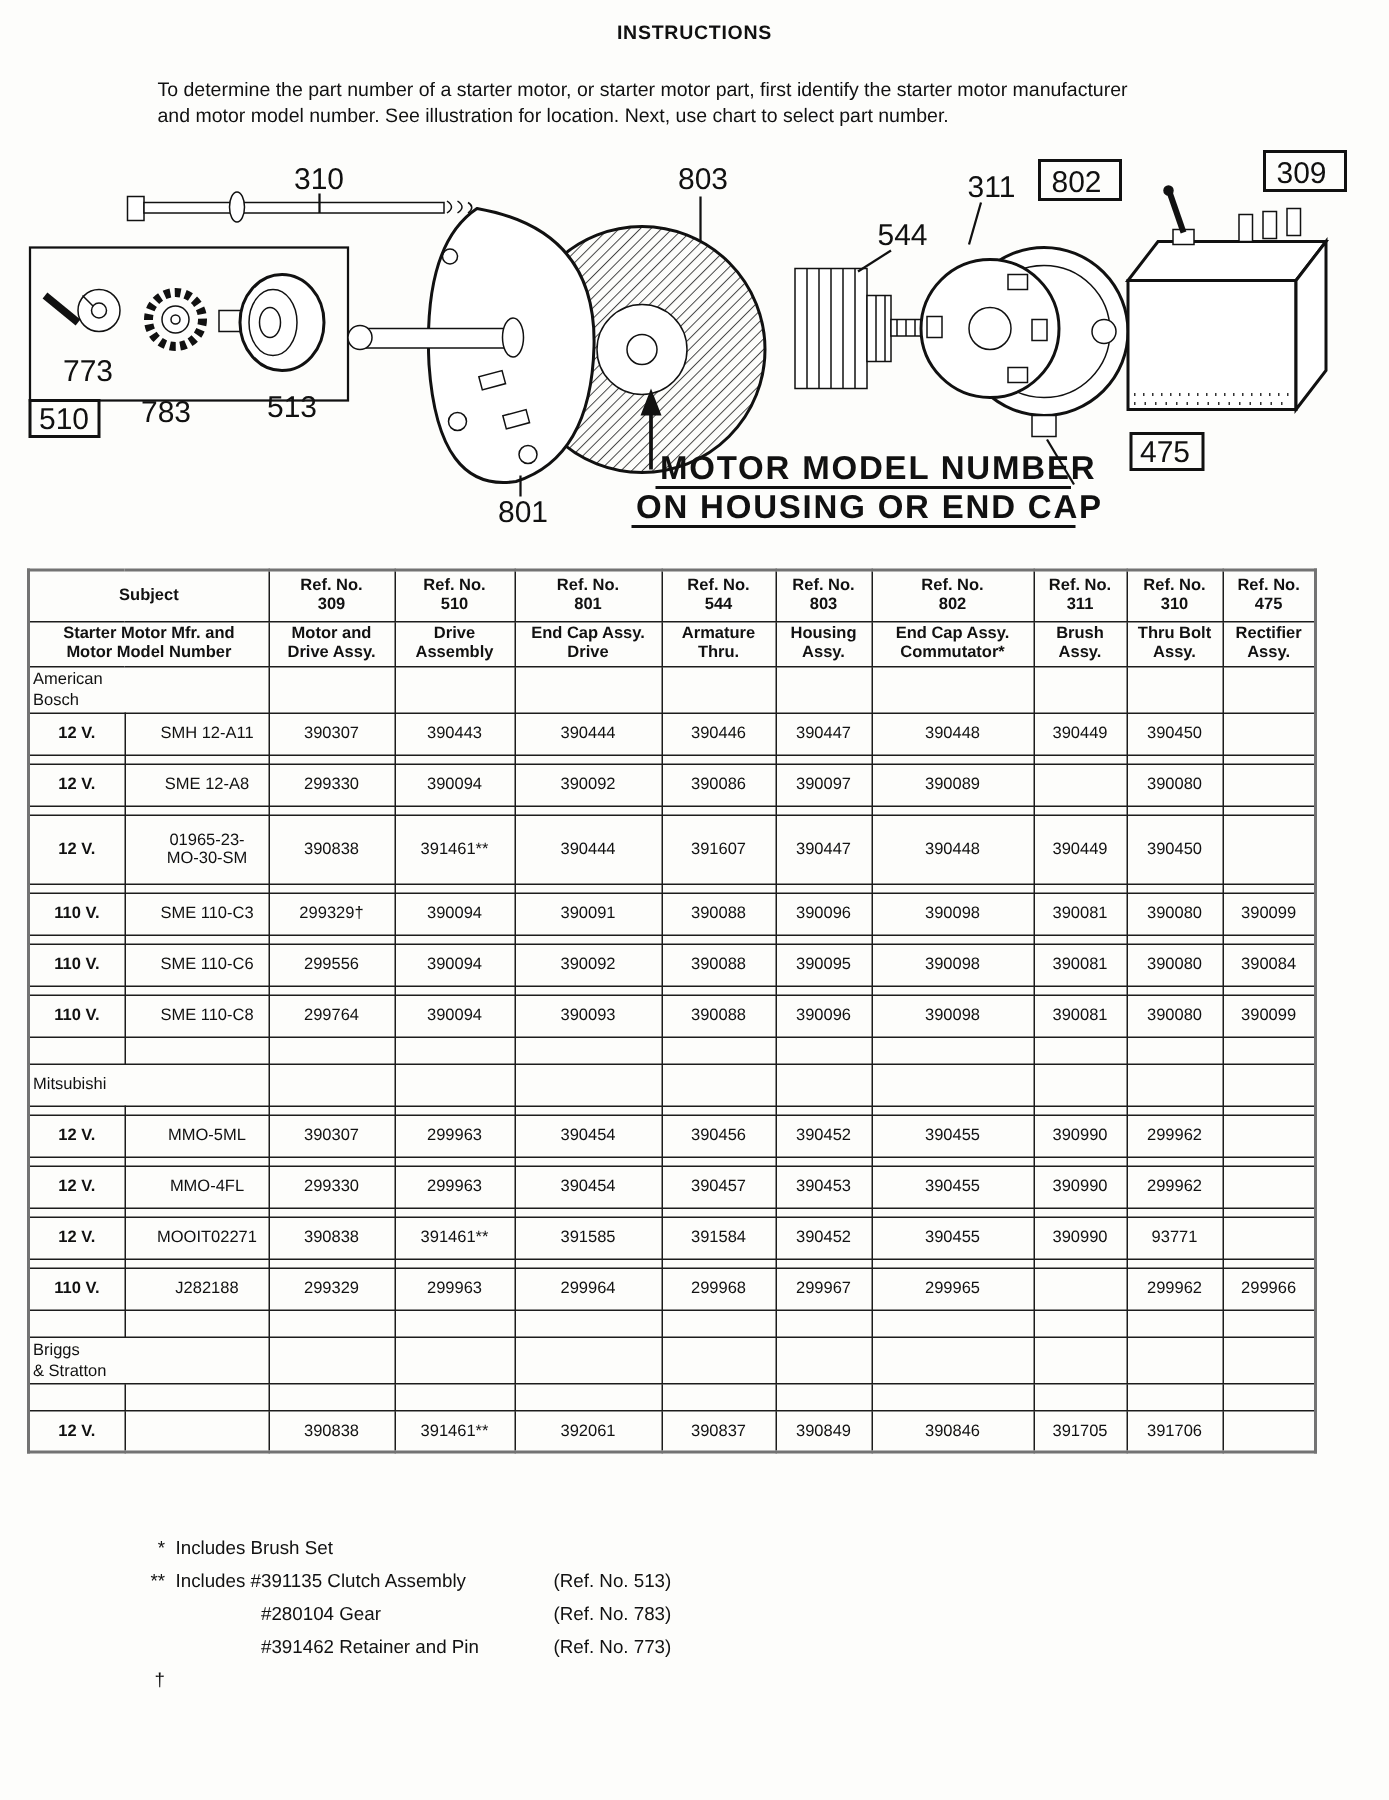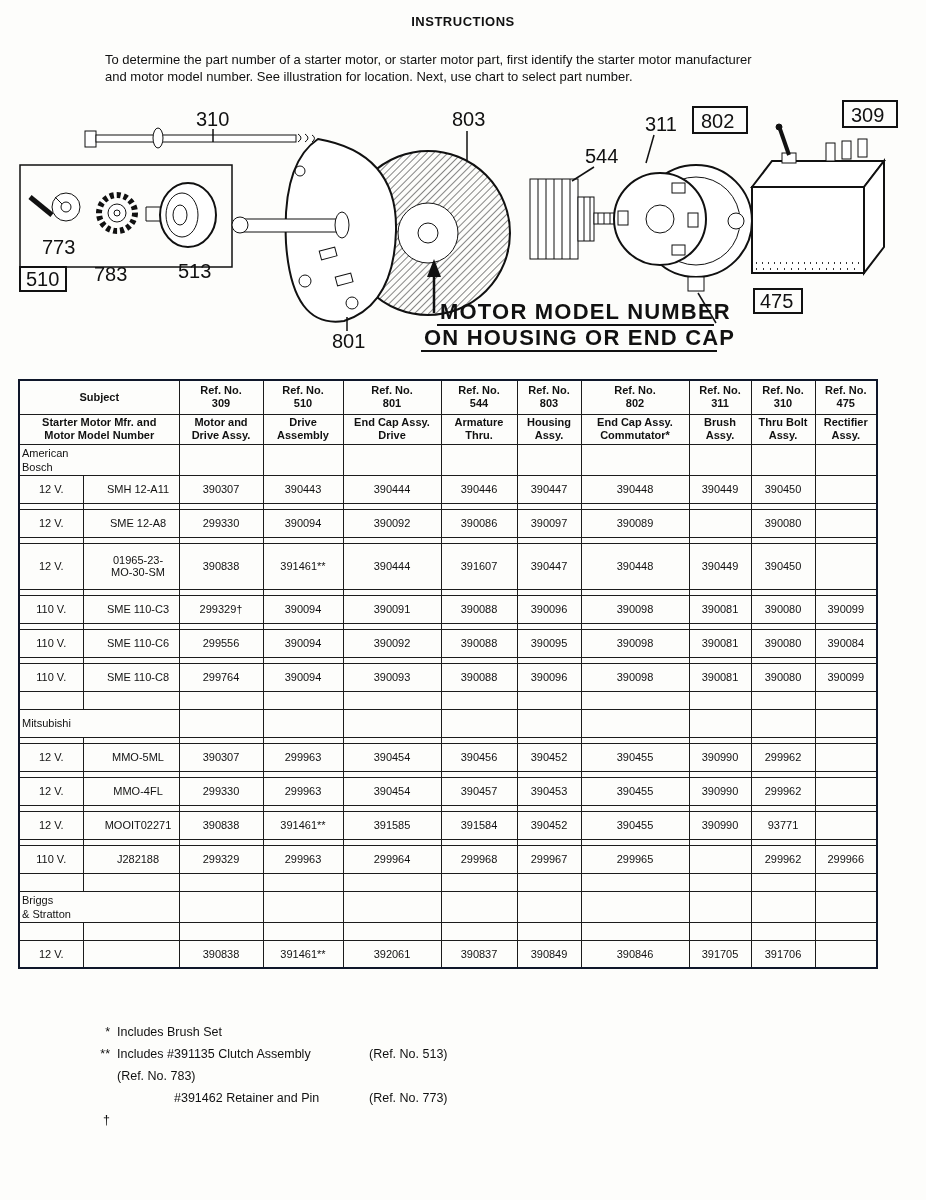--- a/index.html
+++ b/index.html
@@ -30,36 +30,36 @@
   .diagram { position: relative; width: 926px; height: 280px; margin-top: 6px; }
   .diagram svg { display: block; }
   .dlabel { font-family: "Liberation Sans", sans-serif; font-size: 20px; fill: #111; }
   .callout { font-family: "Liberation Sans", sans-serif; font-size: 22px; letter-spacing: 1.2px; fill: #111; font-weight: bold; }
 
   table.parts {
     border-collapse: collapse;
     table-layout: fixed;
     margin: 8px 0 0 18px;
     font-size: 11px;
-    border: 2px solid #0f172a;
+    border: 2px solid #737373;
   }
   .parts th, .parts td {
     border: 1px solid #1c1c1c;
     padding: 1px 2px;
     white-space: pre-line;
     overflow: hidden;
     vertical-align: middle;
   }
   .parts thead th { font-weight: bold; text-align: center; line-height: 13px; }
   .parts thead tr.h1 th { height: 34px; }
   .parts thead tr.h2 th { height: 30px; }
   tr.data td { height: 28px; text-align: center; }
   tr.data.tall td { height: 46px; }
   td.m { text-align: left; padding-left: 16px; }
-  td.v { text-align: center; }
+  td.v { text-align: center; font-weight: bold; }
   tr.spacer td { height: 6px; padding: 0; line-height: 0; }
   tr.blank td { height: 18px; }
   td.sec { text-align: left; padding-left: 2px; line-height: 14px; height: 28px; margin-top: 10px; }
 
   .footnotes { margin: 52px 0 0 84px; font-size: 12.5px; }
   .fn-line { display: flex; line-height: 22px; }
   .fn-marker { width: 26px; text-align: right; margin-right: 7px; flex: none; }
   .fn-text { width: 252px; flex: none; }
   .fn-line.indent .fn-text { padding-left: 57px; }
   .fn-ref { flex: none; }
@@ -626,20 +626,21 @@
         <span class="fn-text">Includes Brush Set</span>
         <span class="fn-ref"></span>
       </div>
       <div class="fn-line">
         <span class="fn-marker">**</span>
         <span class="fn-text">Includes #391135 Clutch Assembly</span>
         <span class="fn-ref">(Ref. No. 513)</span>
       </div>
       <div class="fn-line indent">
         <span class="fn-marker"></span>
+        <span class="fn-text">#280104 Gear</span>
         <span class="fn-ref">(Ref. No. 783)</span>
       </div>
       <div class="fn-line indent">
         <span class="fn-marker"></span>
         <span class="fn-text">#391462 Retainer and Pin</span>
         <span class="fn-ref">(Ref. No. 773)</span>
       </div>
       <div class="fn-line">
         <span class="fn-marker">†</span>
         <span class="fn-ref"></span>

